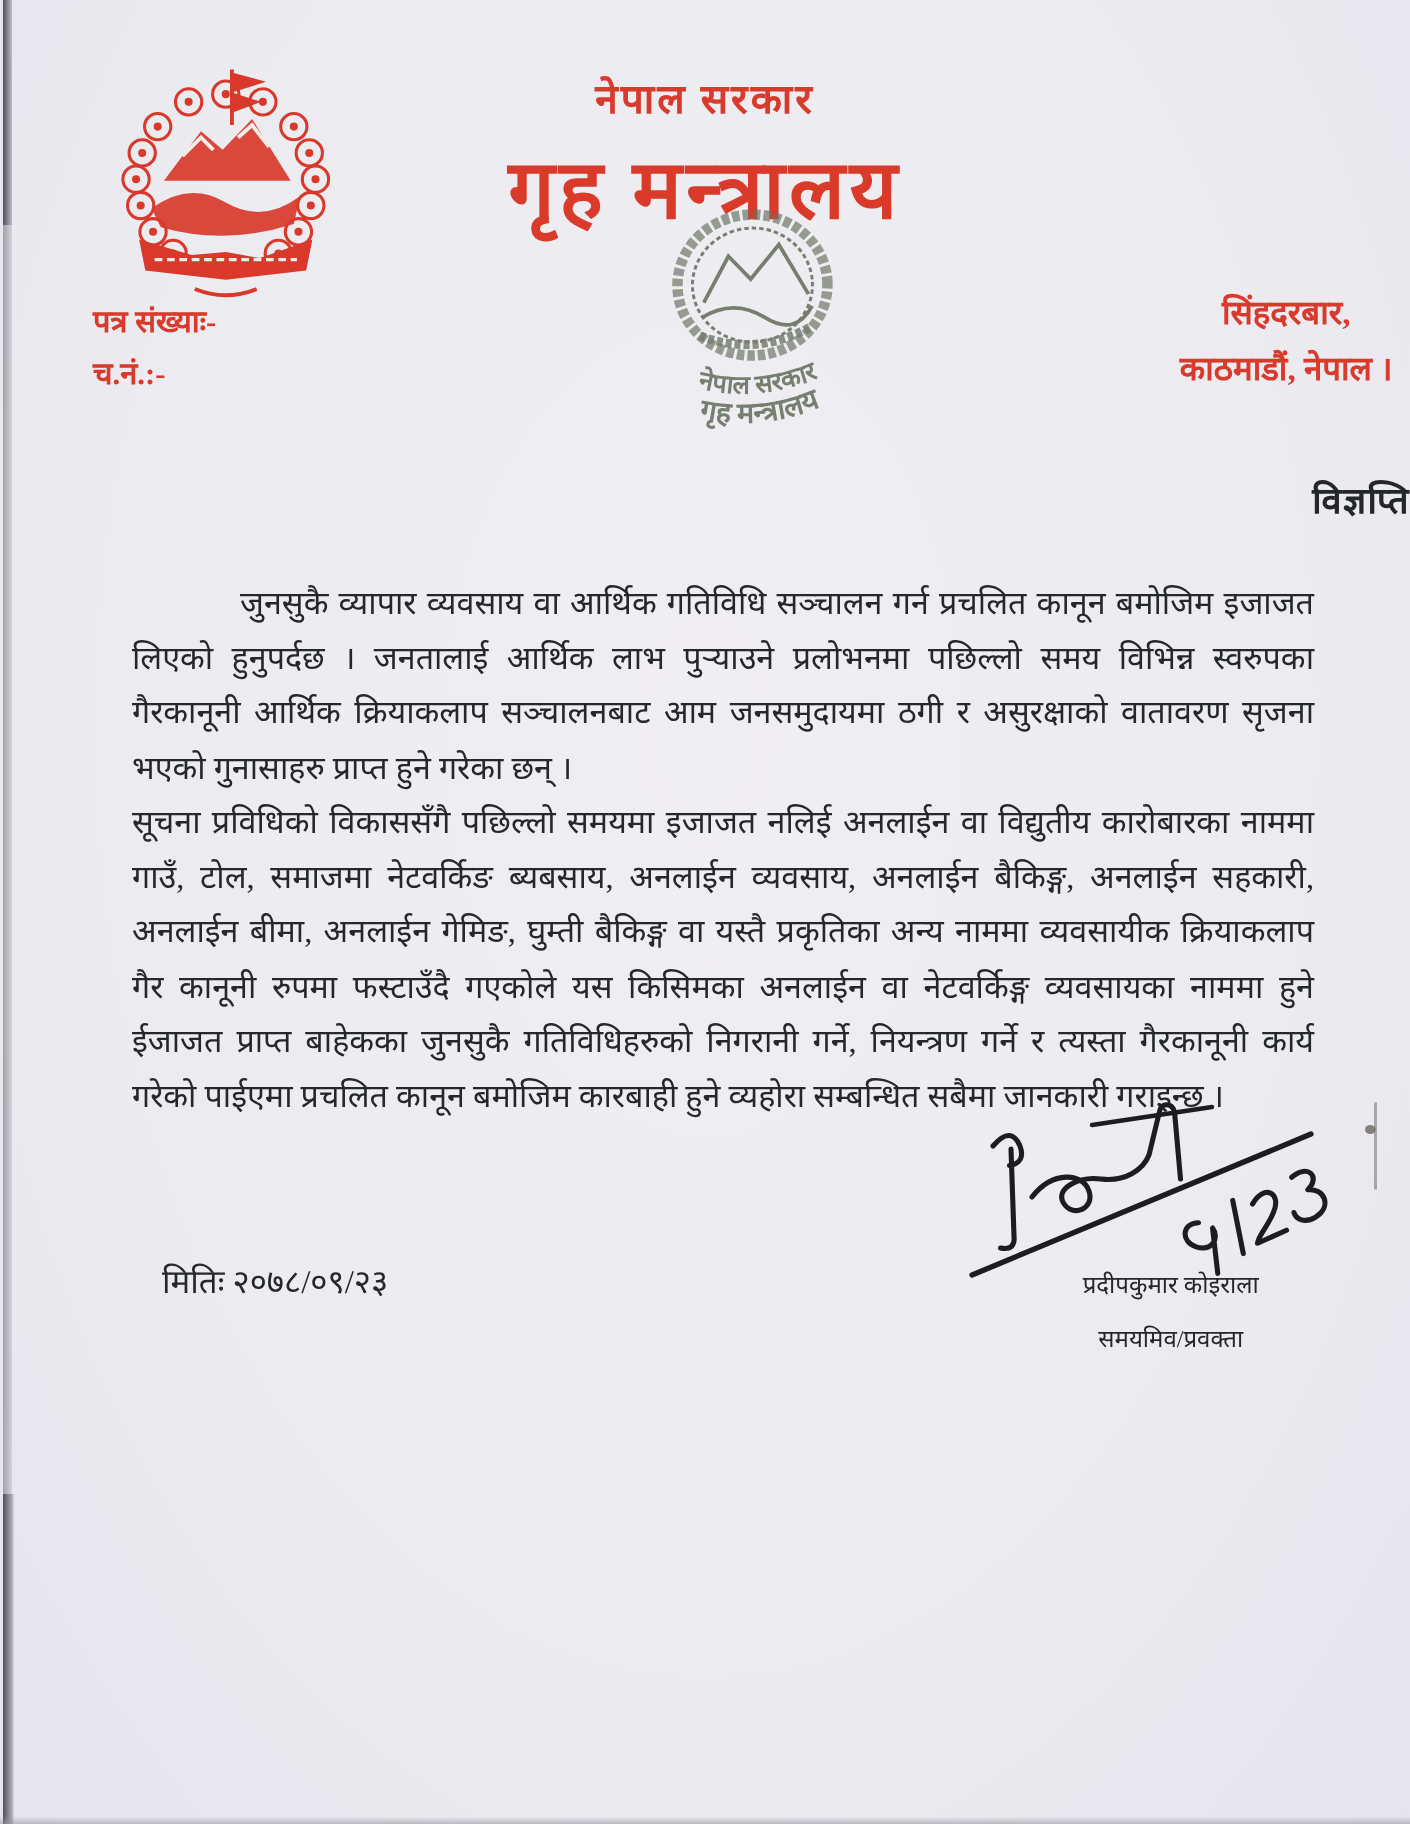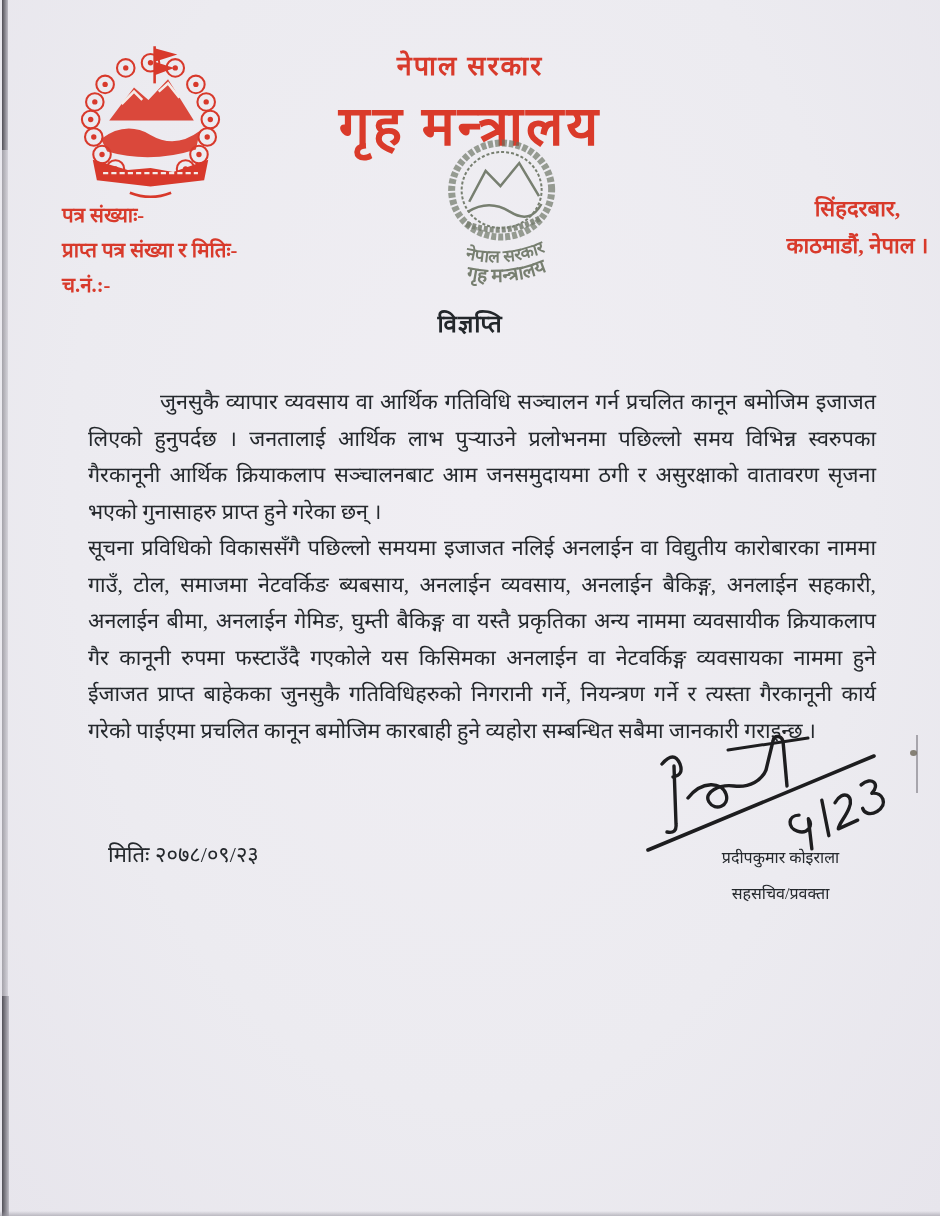--- a/index.html
+++ b/index.html
@@ -30,21 +30,21 @@
     color:#da3a2a;font-size:55px;font-weight:bold;letter-spacing:3px;}
   .emblem-red{position:absolute;left:68px;top:38px;}
   .stamp{position:absolute;left:408px;top:132px;opacity:.88;}
 
   .address-block{position:absolute;top:190px;left:750px;width:215px;text-align:center;
     color:#d83a2b;font-size:22px;font-weight:bold;line-height:37px;}
   .ref-block{position:absolute;top:198px;left:62px;
     color:#d83a2b;font-size:20.5px;font-weight:bold;line-height:35px;}
   .ref-block div{margin:0;}
 
-  .subject{position:absolute;top:306px;left:0;width:100%;text-align:center;
+  .subject{position:absolute;top:316px;left:0;width:100%;text-align:right;
     color:#23272b;font-size:24px;font-weight:600;letter-spacing:1px;}
 
   .body-text{position:absolute;top:352px;left:88px;width:788px;
     color:#24282c;font-size:21.5px;line-height:36.5px;text-align:justify;}
   .body-text p{margin:0;}
   .body-text p.p1{text-indent:72px;margin-top:32px;}
   .body-text p.p2{}
 
   .date-line{position:absolute;top:838px;left:108px;
     color:#24282c;font-size:22px;}
@@ -138,21 +138,20 @@
     </g>
   </svg>
 
   <div class="address-block">
     <div>सिंहदरबार,</div>
     <div>काठमाडौं, नेपाल ।</div>
   </div>
 
   <div class="ref-block">
     <div>पत्र संख्याः-</div>
-    <div>प्राप्त पत्र संख्या र मितिः-</div>
     <div>च.नं.:-</div>
   </div>
 
   <div class="subject">विज्ञप्ति</div>
 
   <div class="body-text">
     <p class="p1">जुनसुकै व्यापार व्यवसाय वा आर्थिक गतिविधि सञ्चालन गर्न प्रचलित कानून बमोजिम इजाजत लिएको हुनुपर्दछ । जनतालाई आर्थिक लाभ पुर्‍याउने प्रलोभनमा पछिल्लो समय विभिन्न स्वरुपका गैरकानूनी आर्थिक क्रियाकलाप सञ्चालनबाट आम जनसमुदायमा ठगी र असुरक्षाको वातावरण सृजना भएको गुनासाहरु प्राप्त हुने गरेका छन् ।</p>
     <p class="p2">सूचना प्रविधिको विकाससँगै पछिल्लो समयमा इजाजत नलिई अनलाईन वा विद्युतीय कारोबारका नाममा गाउँ, टोल, समाजमा नेटवर्किङ ब्यबसाय, अनलाईन व्यवसाय, अनलाईन बैकिङ्ग, अनलाईन सहकारी, अनलाईन बीमा, अनलाईन गेमिङ, घुम्ती बैकिङ्ग वा यस्तै प्रकृतिका अन्य नाममा व्यवसायीक क्रियाकलाप गैर कानूनी रुपमा फस्टाउँदै गएकोले यस किसिमका अनलाईन वा नेटवर्किङ्ग व्यवसायका नाममा हुने ईजाजत प्राप्त बाहेकका जुनसुकै गतिविधिहरुको निगरानी गर्ने, नियन्त्रण गर्ने र त्यस्ता गैरकानूनी कार्य गरेको पाईएमा प्रचलित कानून बमोजिम कारबाही हुने व्यहोरा सम्बन्धित सबैमा जानकारी गराइन्छ ।</p>
   </div>
 
@@ -168,16 +167,16 @@
         <path d="M168,78 c-11,-3 -15,9 -6,15 c9,6 17,-1 14,-9 l-5,30"></path>
         <path d="M194,70 l-3,36"></path>
         <path d="M206,76 c11,-11 21,-2 12,9 c-6,8 -14,12 -16,17 l21,-3"></path>
         <path d="M236,66 c13,-6 19,5 8,11 c11,2 13,15 0,19 c-8,2 -13,-2 -13,-7"></path>
       </g>
     </g>
   </svg>
 
   <div class="signatory">
     <div>प्रदीपकुमार कोइराला</div>
-    <div>सहसचिव/प्रवक्ता</div>
+    <div>समयमिव/प्रवक्ता</div>
   </div>
 
 </div>
 
 </body></html>

